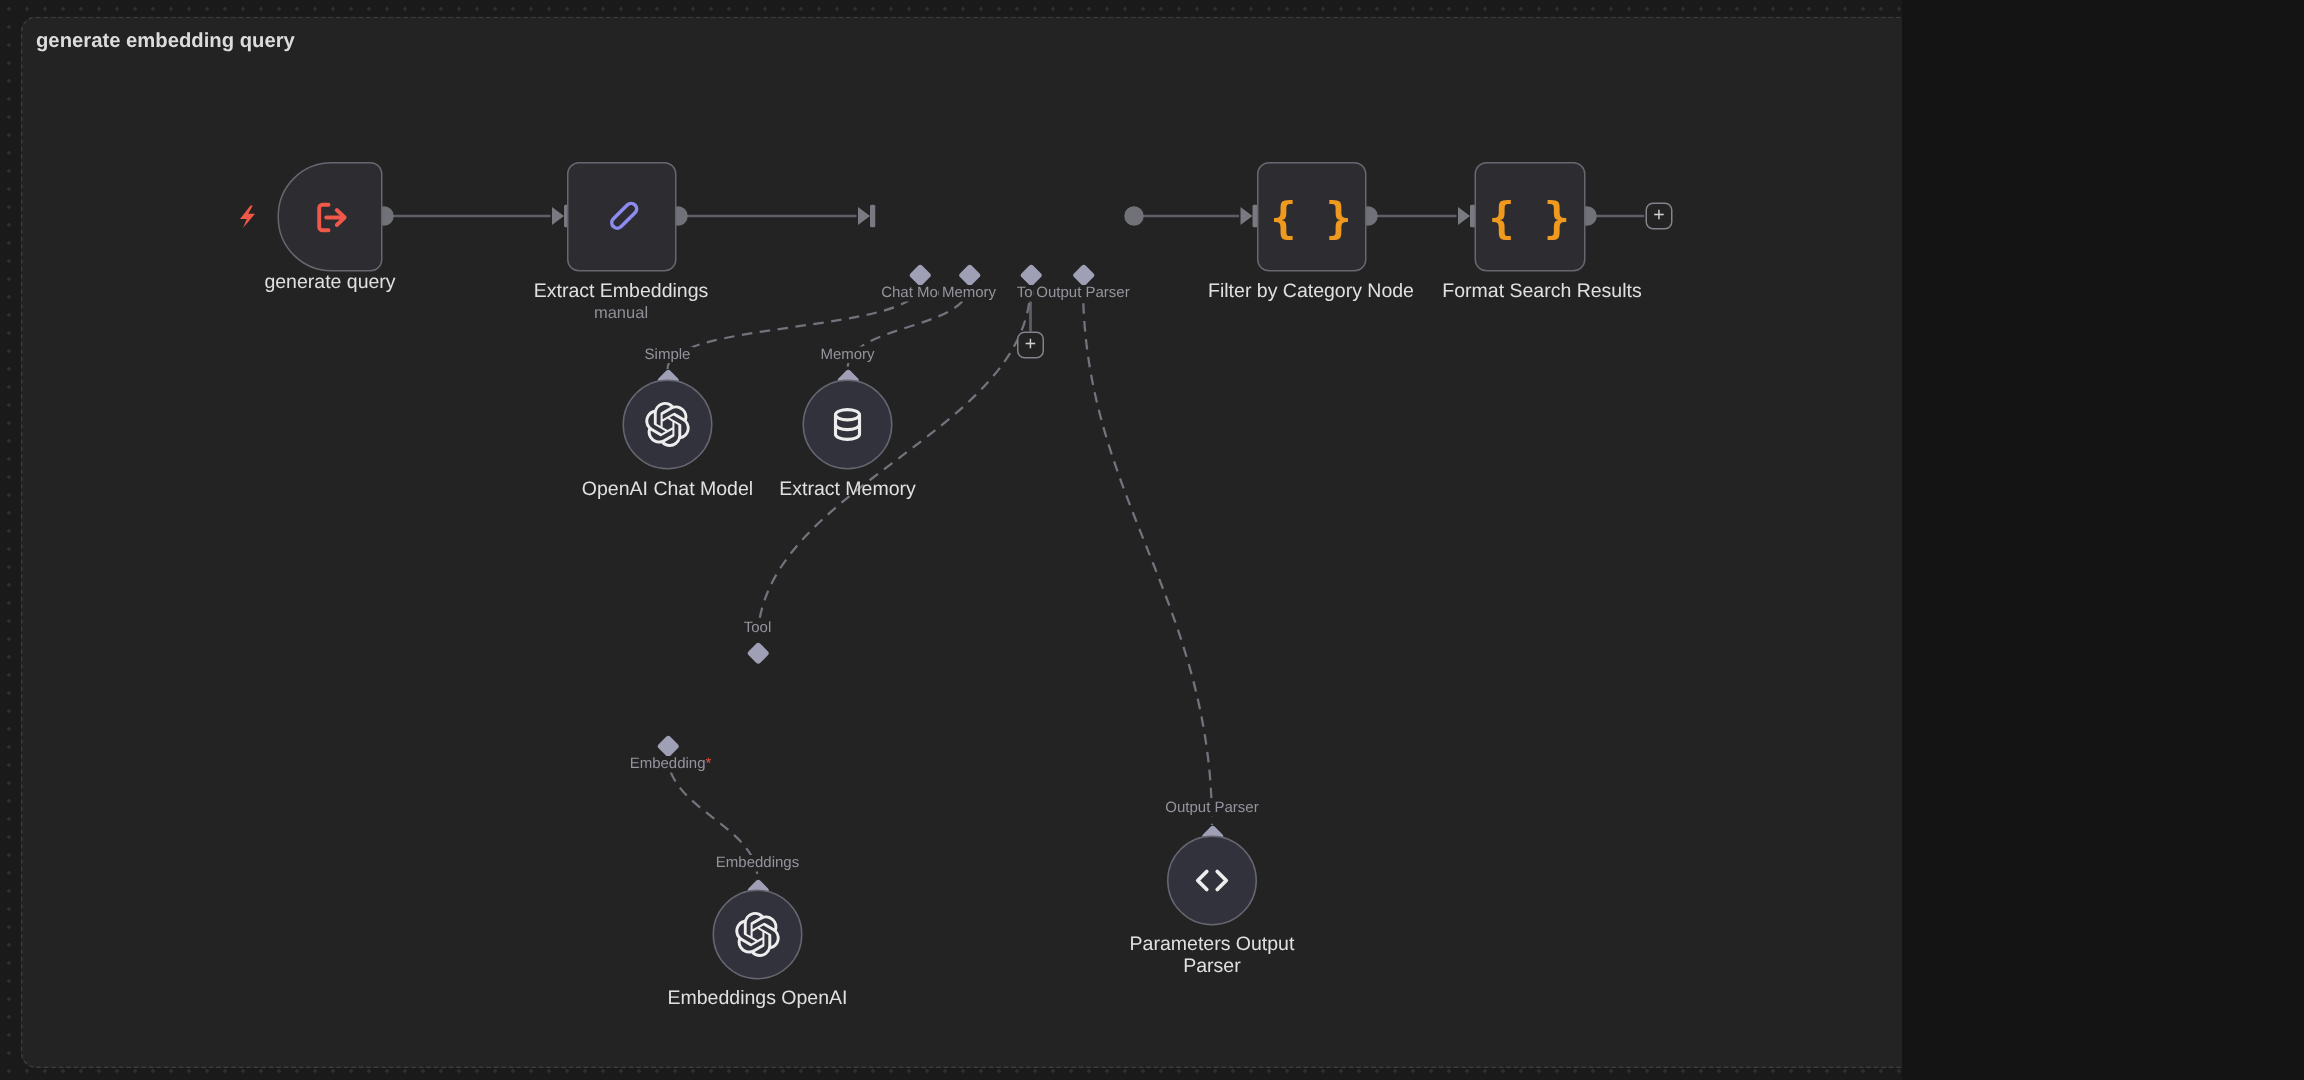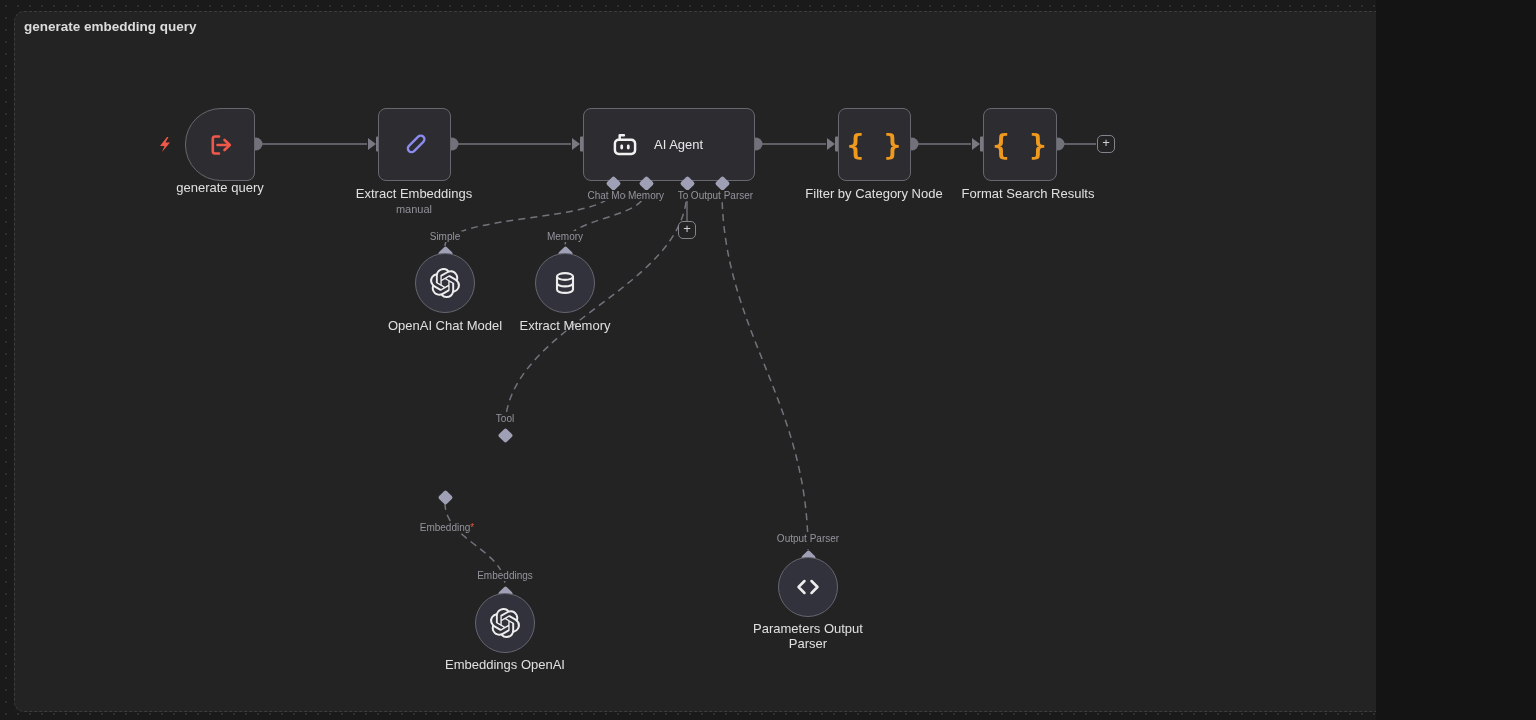--- a/index.html
+++ b/index.html
@@ -1,17 +1,17 @@
 <!DOCTYPE html>
 <html><head>
 <meta charset="utf-8">
 <style>
   html,body{margin:0;padding:0;background:#141414;}
   .canvas{
-    position:relative;width:1376px;height:720px;overflow:hidden;
+    position:relative;width:1268px;height:720px;overflow:hidden;
     background-color:#1a1a1a;
     background-image:radial-gradient(circle,#2e2e2e 1px,transparent 1.4px);
     background-size:12px 12px;
     font-family:"Liberation Sans",sans-serif;
     -webkit-font-smoothing:antialiased;
   }
   .sticky{
     position:absolute;left:14px;top:11px;width:1511px;height:699px;
     background:#232323;border:1px dashed #3d3d3d;border-radius:10px;
   }
@@ -121,31 +121,20 @@
   <div class="node" style="left:378px;top:108px;width:73px;height:73px;">
     <svg width="30" height="30" viewBox="0 0 28 28">
       <g transform="rotate(45 14 14)" fill="none" stroke="#8b8bf0" stroke-width="2.2" stroke-linecap="round">
         <rect x="10.6" y="3" width="6.8" height="19" rx="3.4"></rect>
       </g>
     </svg>
   </div>
   <div class="node-label" style="left:414px;top:186px;">Extract Embeddings</div>
   <div class="node-sub" style="left:414px;top:203px;">manual</div>
 
-  <div class="node wide" style="left:583px;top:108px;width:172px;height:73px;">
-    <svg width="34" height="30" viewBox="0 0 32 28">
-      <g fill="none" stroke="#f2f2f2" stroke-width="2.3" stroke-linecap="round" stroke-linejoin="round">
-        <rect x="6.5" y="9" width="19" height="13.5" rx="3.5"></rect>
-        <path d="M11 9 V4.8 H15"></path>
-      </g>
-      <rect x="11.6" y="13.6" width="2.6" height="4.6" rx="1.3" fill="#f2f2f2"></rect>
-      <rect x="17.8" y="13.6" width="2.6" height="4.6" rx="1.3" fill="#f2f2f2"></rect>
-    </svg>
-    <span class="inner-label">AI Agent</span>
-  </div>
 
   <div class="node" style="left:838px;top:108px;width:73px;height:73px;">
     <span class="braces"></span>
   </div>
   <div class="node-label" style="left:874px;top:186px;">Filter by Category Node</div>
 
   <div class="node" style="left:983px;top:108px;width:74px;height:73px;">
     <span class="braces"></span>
   </div>
   <div class="node-label" style="left:1028px;top:186px;">Format Search Results</div>
@@ -182,21 +171,21 @@
         <path d="M6 7.5 V20.5 c0 1.9 3.6 3.4 8 3.4 s8 -1.5 8 -3.4 V7.5"></path>
         <path d="M6 14 c0 1.9 3.6 3.4 8 3.4 s8 -1.5 8 -3.4"></path>
       </g>
     </svg>
   </div>
   <div class="node-label" style="left:565px;top:318px;">Extract Memory</div>
 
   <div class="port-label" style="left:505px;top:413px;">Tool</div>
   <div class="diamond" style="left:499.5px;top:429.5px;"></div>
   <div class="diamond" style="left:439.5px;top:491.5px;"></div>
-  <div class="port-label" style="left:447px;top:522px;"><span>Embedding</span><span style="color:#e8543f;">*</span></div>
+  <div class="port-label" style="left:447px;top:504px;"><span>Embedding</span><span style="color:#e8543f;">*</span></div>
 
   <div class="port-label" style="left:505px;top:570px;">Embeddings</div>
   <div class="diamond" style="left:499.5px;top:587.5px;"></div>
   <div class="node circle" style="left:475px;top:593px;width:60px;height:60px;">
     <svg width="30" height="30" viewBox="0 0 24 24">
       <path fill="#ededed" d="M22.2819 9.8211a5.9847 5.9847 0 0 0-.5157-4.9108 6.0462 6.0462 0 0 0-6.5098-2.9A6.0651 6.0651 0 0 0 4.9807 4.1818a5.9847 5.9847 0 0 0-3.9977 2.9 6.0462 6.0462 0 0 0 .7427 7.0966 5.98 5.98 0 0 0 .511 4.9107 6.051 6.051 0 0 0 6.5146 2.9001A5.9847 5.9847 0 0 0 13.2599 24a6.0557 6.0557 0 0 0 5.7718-4.2058 5.9894 5.9894 0 0 0 3.9977-2.9001 6.0557 6.0557 0 0 0-.7475-7.073zm-9.022 12.6081a4.4755 4.4755 0 0 1-2.8764-1.0408l.1419-.0804 4.7783-2.7582a.7948.7948 0 0 0 .3927-.6813v-6.7369l2.02 1.1686a.071.071 0 0 1 .038.052v5.5826a4.504 4.504 0 0 1-4.4945 4.4944zm-9.6607-4.1254a4.4708 4.4708 0 0 1-.5346-3.0137l.142.0852 4.783 2.7582a.7712.7712 0 0 0 .7806 0l5.8428-3.3685v2.3324a.0804.0804 0 0 1-.0332.0615L9.74 19.9502a4.4992 4.4992 0 0 1-6.1408-1.6464zM2.3408 7.8956a4.485 4.485 0 0 1 2.3655-1.9728V11.6a.7664.7664 0 0 0 .3879.6765l5.8144 3.3543-2.0201 1.1685a.0757.0757 0 0 1-.071 0l-4.8303-2.7865A4.504 4.504 0 0 1 2.3408 7.8956zm16.5963 3.8558L13.1038 8.364 15.1192 7.2a.0757.0757 0 0 1 .071 0l4.8303 2.7913a4.4944 4.4944 0 0 1-.6765 8.1042v-5.6772a.79.79 0 0 0-.407-.667zm2.0107-3.0231l-.142-.0852-4.7735-2.7818a.7759.7759 0 0 0-.7854 0L9.409 9.2297V6.8974a.0662.0662 0 0 1 .0284-.0615l4.8303-2.7866a4.4992 4.4992 0 0 1 6.6802 4.66zM8.3065 12.863l-2.02-1.1638a.0804.0804 0 0 1-.038-.0567V6.0742a4.4992 4.4992 0 0 1 7.3757-3.4537l-.142.0805L8.704 5.459a.7948.7948 0 0 0-.3927.6813zm1.0976-2.3654l2.602-1.4998 2.6069 1.4998v2.9994l-2.5974 1.4997-2.6067-1.4997Z"></path>
     </svg>
   </div>
   <div class="node-label" style="left:505px;top:657px;">Embeddings OpenAI</div>
 

